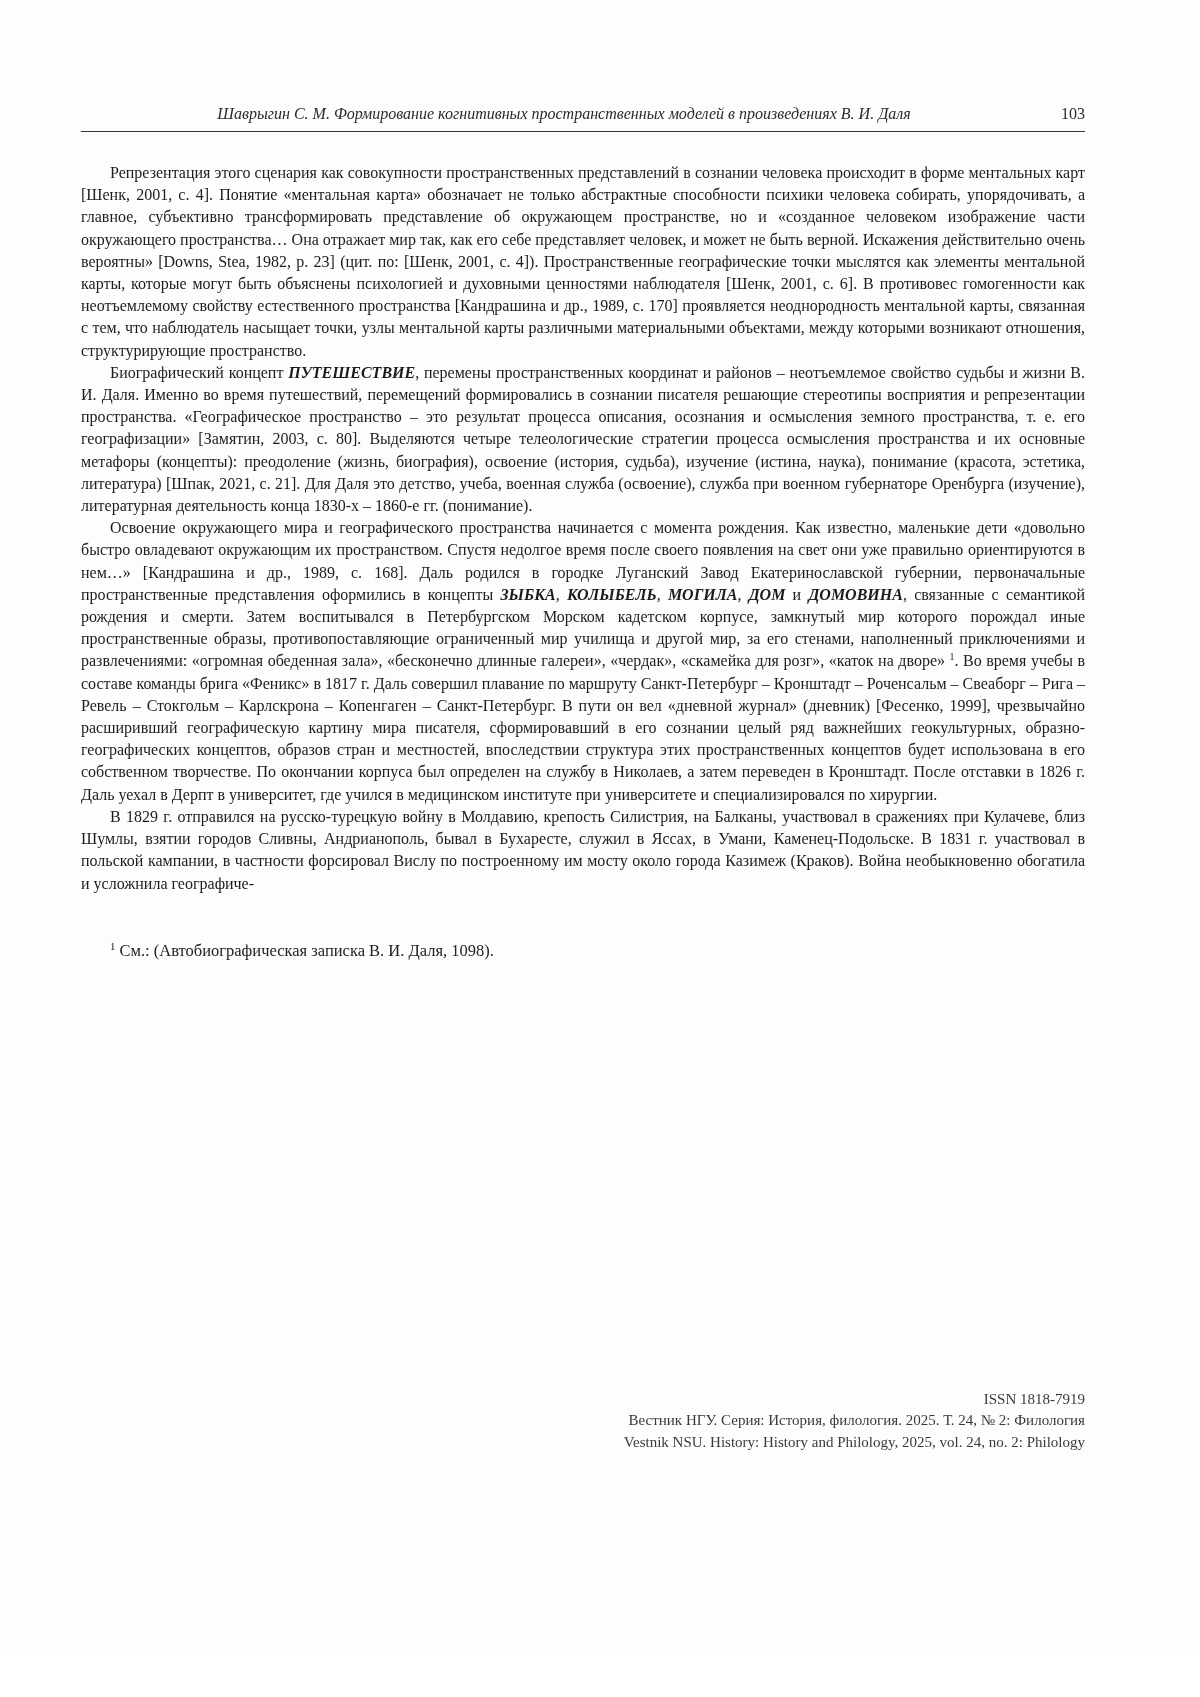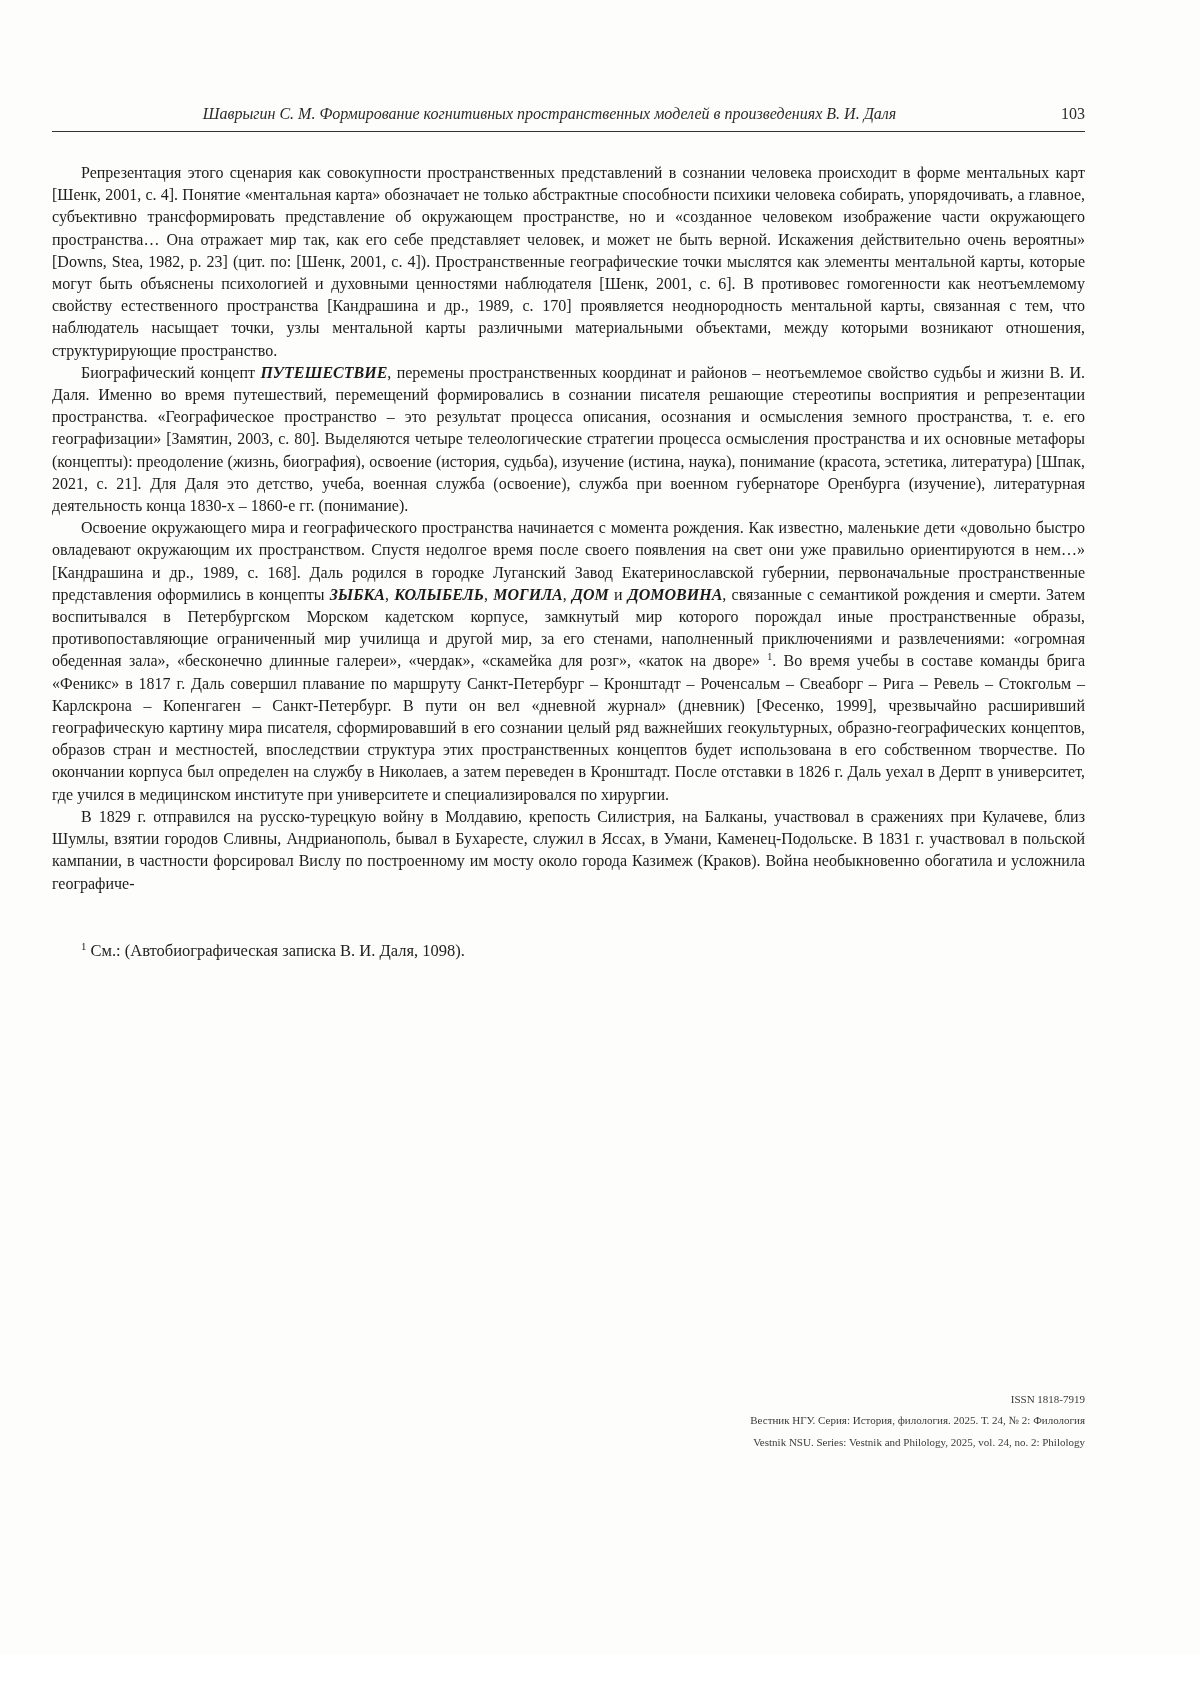--- a/index.html
+++ b/index.html
@@ -7,21 +7,21 @@
   body {
     width: 1200px;
     font-family: "Liberation Serif", serif;
     color: #1e1e1e;
   }
   .page {
     position: relative;
     width: 1200px;
     height: 1655px;
     background: #fdfdfc;
-    padding: 104px 115px 0 52px;
+    padding: 104px 115px 0 81px;
     overflow: hidden;
   }
   
   .header-line {
     display: flex;
     align-items: baseline;
     font-size: 16px;
     line-height: 19px;
     color: #2a2a2a;
   }
@@ -73,21 +73,21 @@
     font-size: 0.65em;
     vertical-align: super;
     line-height: 0;
   }
   
   .journal-footer {
     position: absolute;
     right: 115px;
     bottom: 202px;
     text-align: right;
-    font-size: 11px;
+    font-size: 15px;
     line-height: 21.5px;
     color: #3a3a3a;
   }
 </style>
 </head>
 <body>
 
 <div class="page">
 
   <header>
@@ -108,16 +108,16 @@
 
     <p class="para" lang="ru"><span>В 1829 г. отправился на русско-турецкую войну в Молдавию, крепость Силистрия, на Балканы, участвовал в сражениях при Кулачеве, близ Шумлы, взятии городов Сливны, Андрианополь, бывал в Бухаресте, служил в Яссах, в Умани, Каменец-Подольске. В 1831 г. участвовал в польской кампании, в частности форсировал Вислу по построенному им мосту около города Казимеж (Краков). Война необыкновенно обогатила и усложнила географиче-</span></p>
 
   </main>
 
   <div class="footnote"><sup>1</sup><span> См.: (Автобиографическая записка В. И. Даля, 1098).</span></div>
 
   <footer class="journal-footer">
     <div>ISSN 1818-7919</div>
     <div>Вестник НГУ. Серия: История, филология. 2025. Т. 24, № 2: Филология</div>
-    <div>Vestnik NSU. Series: Vestnik and Philology, 2025, vol. 24, no. 2: Philology</div>
+    <div>Vestnik NSU. History: History and Philology, 2025, vol. 24, no. 2: Philology</div>
   </footer>
 
 </div>
 
 </body></html>

